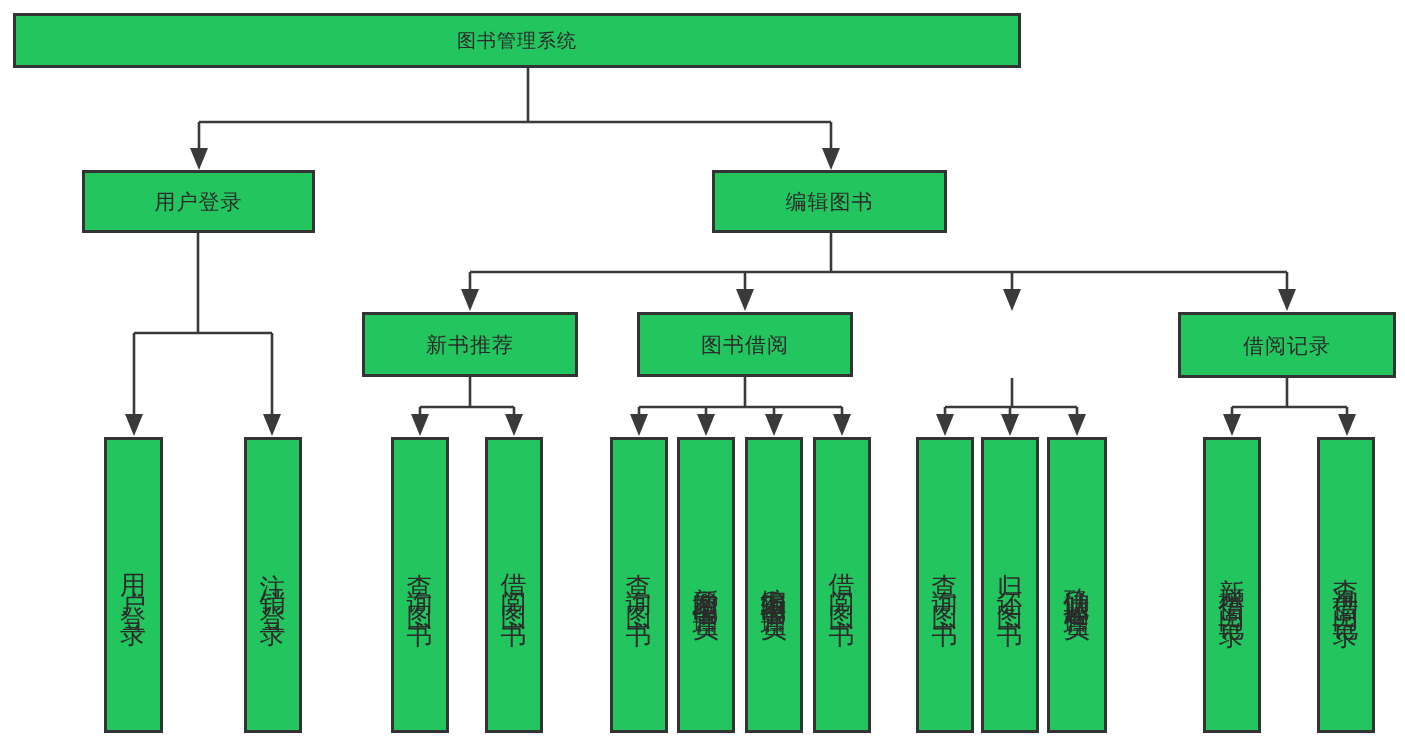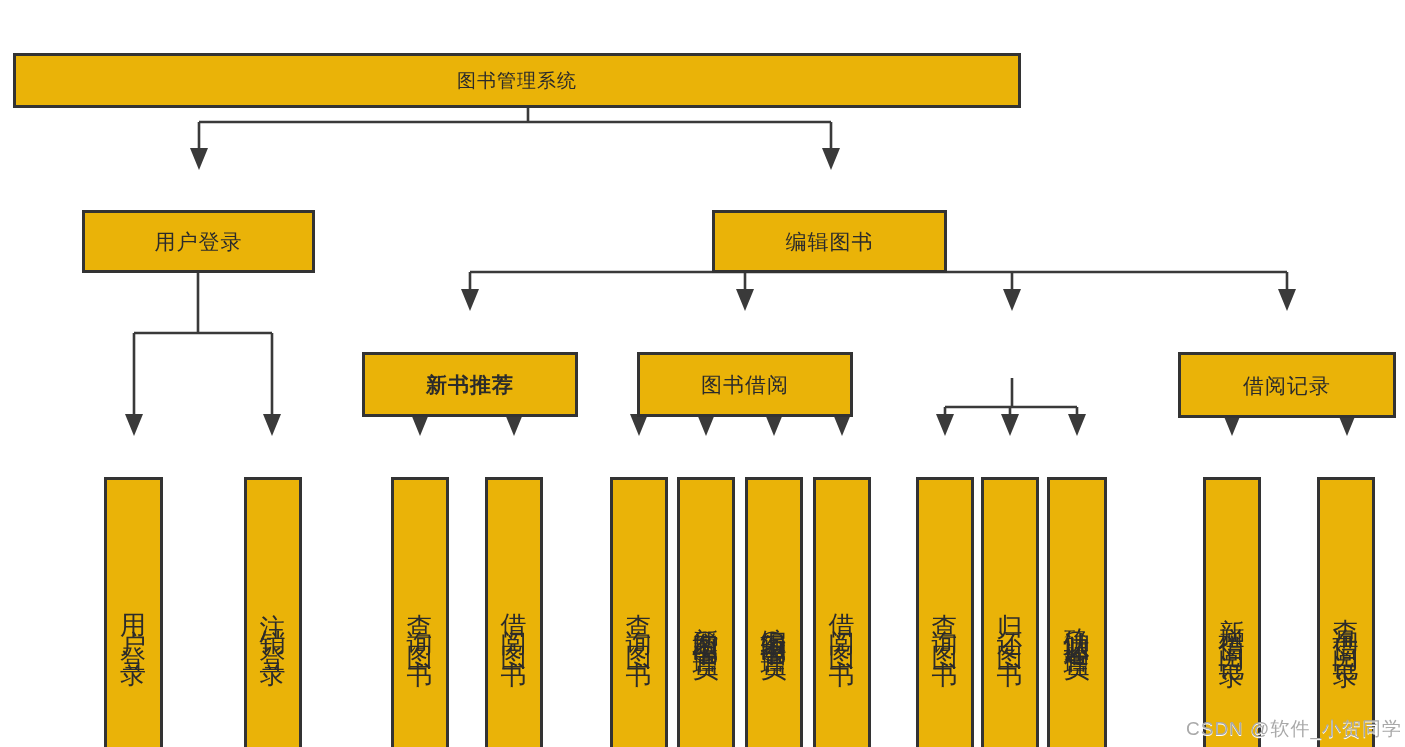--- a/index.html
+++ b/index.html
@@ -4,22 +4,22 @@
 <style>
   html,body{margin:0;padding:0;background:#ffffff;}
   .canvas{
     position:relative;width:1405px;height:747px;background:#ffffff;overflow:hidden;
     font-family:"Liberation Sans","DejaVu Sans",sans-serif;color:#2b2b2b;
   }
   .connectors{position:absolute;left:0;top:0;width:1405px;height:747px;pointer-events:none;}
   .connectors path{stroke:#3a3a3a;stroke-width:2.6;fill:none;}
   .connectors polygon{fill:#3a3a3a;stroke:none;}
   .box{
-    position:absolute;box-sizing:border-box;border:3px solid #333333;background:#eab308;
-    display:flex;align-items:center;justify-content:center;text-align:center;margin-top:40px;
+    position:absolute;box-sizing:border-box;border:3px solid #333333;background:#22c55e;
+    display:flex;align-items:center;justify-content:center;text-align:center;
   }
   .hlabel{font-size:21px;letter-spacing:1px;line-height:1;}
   .root .hlabel{font-size:19px;}
   .vlabel{
     writing-mode:vertical-rl;text-orientation:mixed;line-height:1;
     font-size:26px;
   }
   .vs4{letter-spacing:16px;}
   .vs6{letter-spacing:9px;}
   .vs9{letter-spacing:4px;}
@@ -69,21 +69,21 @@
     <span class="hlabel">图书管理系统</span>
   </div>
 
   <div class="box" style="left:82px;top:170px;width:233px;height:63px;">
     <span class="hlabel">用户登录</span>
   </div>
   <div class="box" style="left:712px;top:170px;width:235px;height:63px;">
     <span class="hlabel">编辑图书</span>
   </div>
 
-  <div class="box" style="left:362px;top:312px;width:216px;height:65px;font-weight:bold;">
+  <div class="box" style="left:362px;top:312px;width:216px;height:65px;">
     <span class="hlabel">新书推荐</span>
   </div>
   <div class="box" style="left:637px;top:312px;width:216px;height:65px;">
     <span class="hlabel">图书借阅</span>
   </div>
   <div class="box" style="left:1178px;top:312px;width:218px;height:66px;">
     <span class="hlabel">借阅记录</span>
   </div>
 
   <div class="box" style="left:104px;top:437px;width:59px;height:296px;">
@@ -123,14 +123,13 @@
     <span class="vlabel vs9">确认归还（管理员）</span>
   </div>
 
   <div class="box" style="left:1203px;top:437px;width:58px;height:296px;">
     <span class="vlabel vs6">新增借阅记录</span>
   </div>
   <div class="box" style="left:1317px;top:437px;width:58px;height:296px;">
     <span class="vlabel vs6">查询借阅记录</span>
   </div>
 
-  <div class="watermark">CSDN @软件_小贺同学</div>
 </div>
 
 </body></html>

